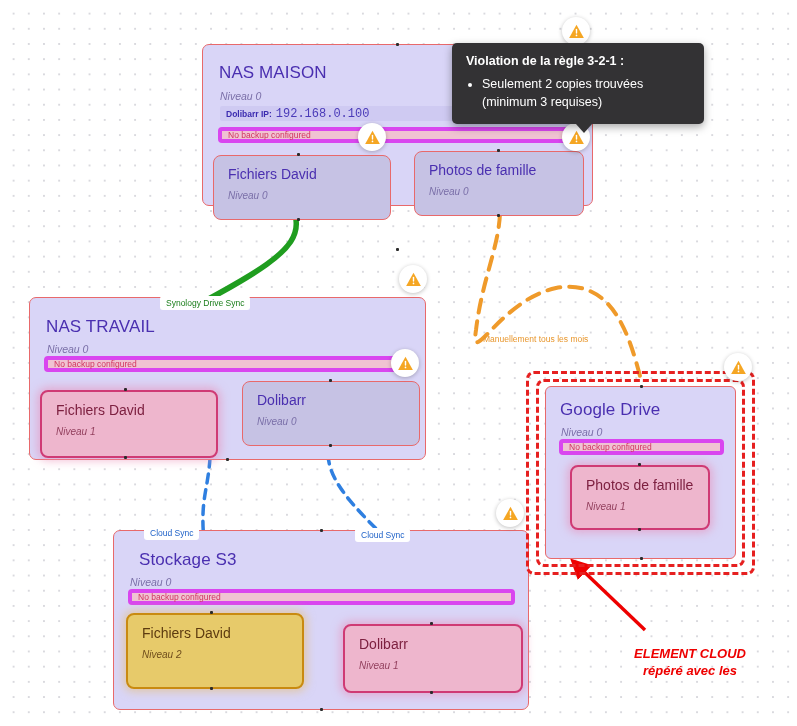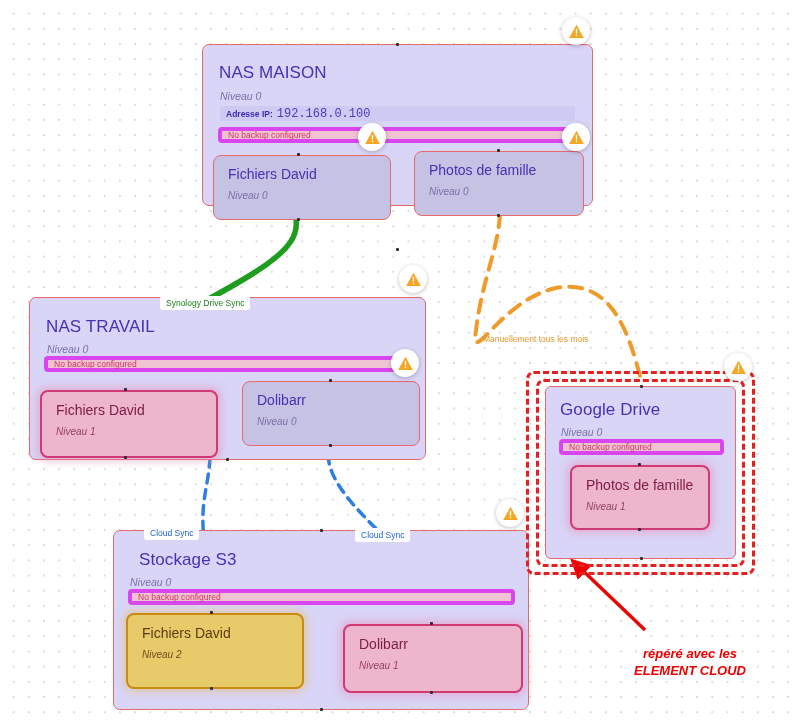--- a/index.html
+++ b/index.html
@@ -183,21 +183,21 @@
 
     <path d="M328,455 C330,490 370,520 406,560 C420,578 426,592 429,612" fill="none" stroke="#2f7fe0" stroke-width="3.5" stroke-linecap="round" stroke-dasharray="9 7" marker-end="url(#arrBlue)"></path>
 
     <path d="M645,630 L578,566" fill="none" stroke="#ee0000" stroke-width="3.4" marker-end="url(#arrRed)"></path>
   </svg>
 
   <div class="group" style="left:202px;top:44px;width:391px;height:162px;">
     <div class="group-title" style="left:16px;top:18px;">NAS MAISON</div>
     <div class="group-level" style="left:17px;top:45px;">Niveau 0</div>
     <div class="ipline" style="left:17px;top:61px;width:355px;height:15px;">
-      <span>Adresse IP:</span>
+      <span>Dolibarr IP:</span>
       <span class="ipval">192.168.0.100</span>
     </div>
     <div class="nobackup" style="left:15px;top:82px;width:360px;height:16px;">No backup configured</div>
 
     <div class="node lvl0" style="left:10px;top:110px;width:178px;height:65px;">
       <div class="n-title">Fichiers David</div>
       <div class="n-level">Niveau 0</div>
     </div>
     <div class="node lvl0" style="left:211px;top:106px;width:170px;height:65px;">
       <div class="n-title">Photos de famille</div>
@@ -323,19 +323,26 @@
     </svg>
   </div>
   <div class="warn" style="left:724px;top:353px;">
     <svg width="17" height="17" viewBox="0 0 24 24">
       <path d="M12 2.6 L22.4 21 L1.6 21 Z" fill="#f5a623"></path>
       <rect x="11" y="8" width="2" height="7" rx="1" fill="#ffffff"></rect>
       <circle cx="12" cy="17.6" r="1.2" fill="#ffffff"></circle>
     </svg>
   </div>
 
+  <div id="tooltip" style="left:452px;top:43px;width:252px;">
+    <div class="tt-title">Violation de la règle 3-2-1 :</div>
+    <ul>
+      <li>Seulement 2 copies trouvées (minimum 3 requises)</li>
+    </ul>
+    <div class="tt-arrow"></div>
+  </div>
 
   <div id="annotation" style="left:610px;top:646px;width:160px;">
+    <div>ELEMENT CLOUD</div>
     <div>répéré avec les</div>
-    <div>ELEMENT CLOUD</div>
   </div>
 
 </div>
 
 </body></html>

